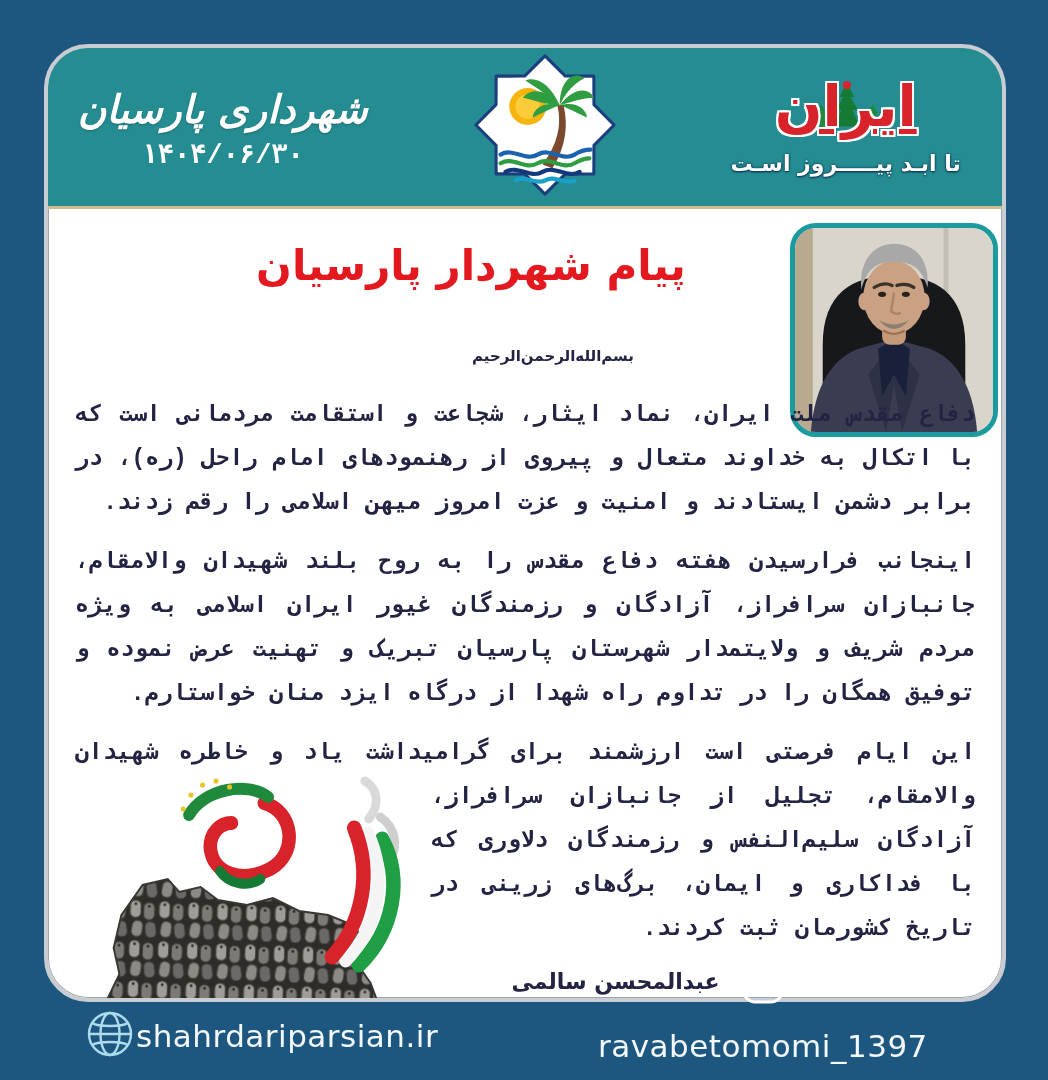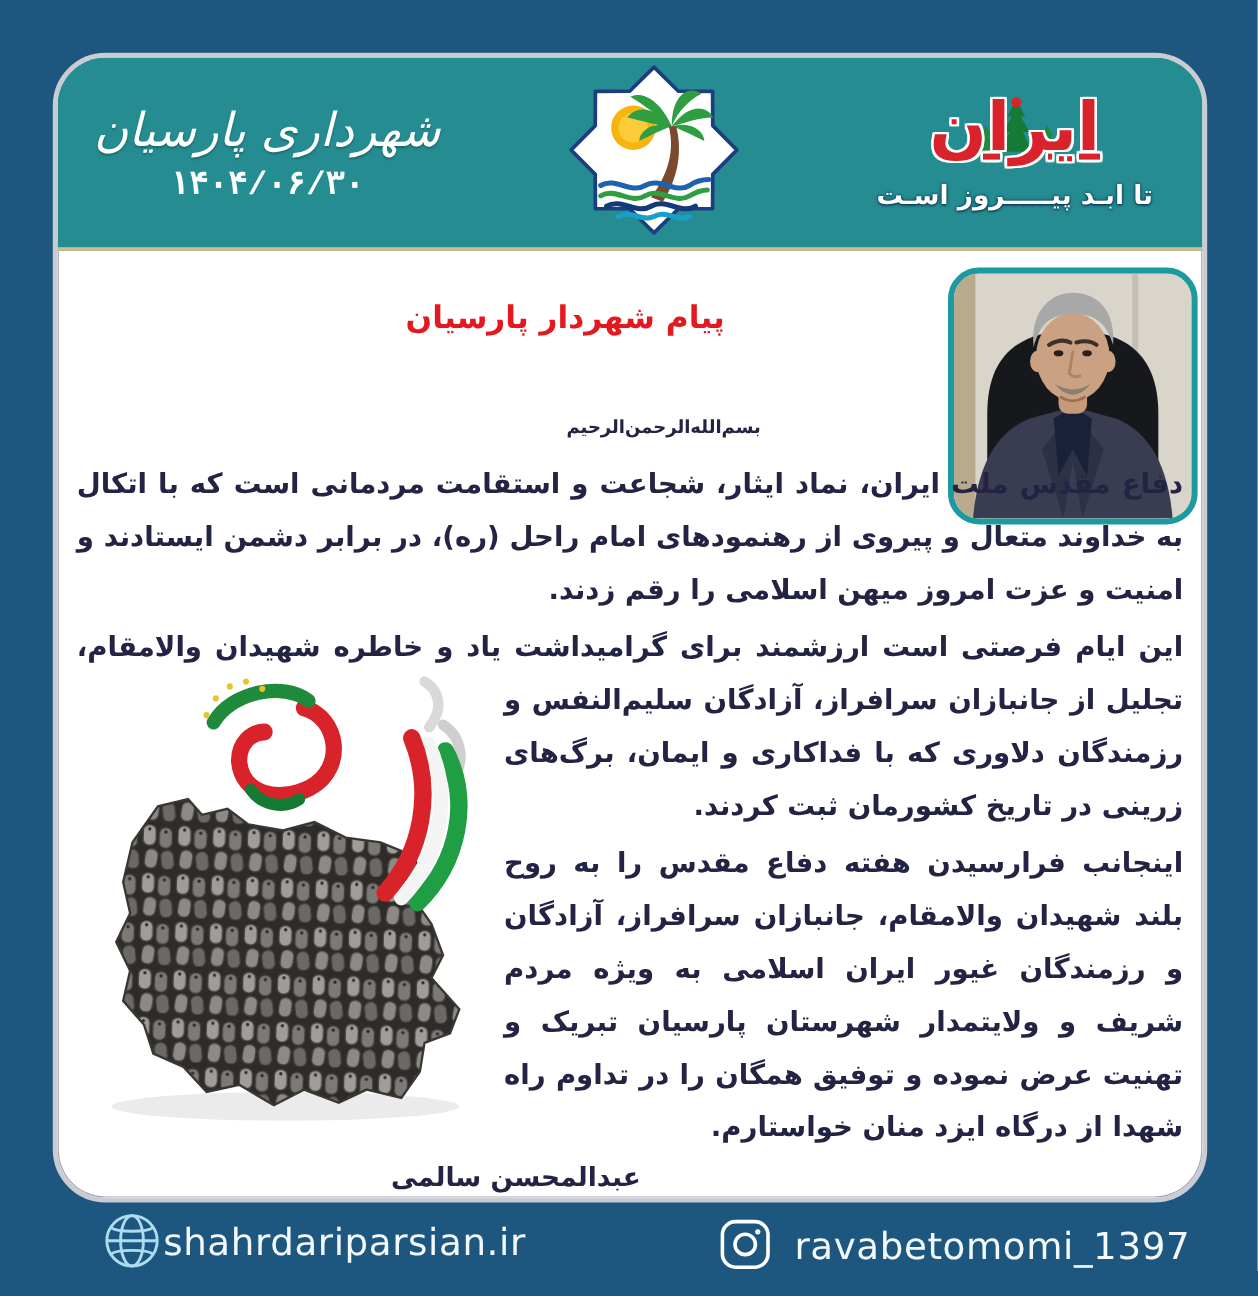--- a/index.html
+++ b/index.html
@@ -14,56 +14,56 @@
     background:#ffffff;border:4px solid #c9ccd2;border-radius:44px;
     overflow:hidden;box-shadow:0 0 0 1px #9fa6ad inset;
   }
   
   .header{
     height:158px;background:#258d92;border-bottom:3px solid #cdbd8e;
     display:flex;align-items:center;justify-content:space-between;
     padding:0 10px 0 0;
   }
   .h-left{width:37%;text-align:center;color:#ffffff;direction:rtl;}
-  .muni-name{font-size:39px;font-style:italic;font-weight:normal;line-height:52px;
+  .muni-name{font-size:39px;font-style:italic;font-weight:bold;line-height:52px;
     text-shadow:0 1px 2px rgba(0,0,0,.25);}
   .muni-date{font-size:27px;font-weight:bold;letter-spacing:2px;margin-top:2px;font-family:Liberation Mono, monospace;}
   .h-center{width:170px;display:flex;justify-content:center;}
   .h-right{width:31%;text-align:center;position:relative;padding-left:6px;}
   .iran-word{
     font-size:56px;font-weight:bold;color:#d8232a;line-height:58px;margin-top:-68px;
     text-shadow:-2px 0 0 #fff,2px 0 0 #fff,0 -2px 0 #fff,0 2px 0 #fff,
                 -2px -2px 0 #fff,2px 2px 0 #fff,-2px 2px 0 #fff,2px -2px 0 #fff;
     text-decoration:underline;
   }
   .iran-sub{
     font-size:22px;font-weight:bold;color:#ffffff;letter-spacing:1px;margin-top:15px;
     text-shadow:0 0 3px #0d3050,0 1px 2px #0d3050;direction:rtl;
   }
   
   .bodytext{
     position:relative;direction:rtl;text-align:justify;
     padding:32px 12px 0 12px;color:#232343;font-weight:bold;
     font-size:23px;line-height:44px;
   }
-  .title{color:#e3191f;font-size:26px;line-height:49px;font-weight:bold;
+  .title{color:#e3191f;font-size:42px;line-height:49px;font-weight:bold;
     text-align:center;margin:0 178px 0 70px;}
   .bism{text-align:center;margin:44px 0 0 0;margin-left:56px;font-size:15px;}
-  .para{margin:4px;}
+  .para{margin:15px;font-family:Liberation Mono, monospace;}
   .map-wrap{float:left;width:340px;height:372px;margin:0 16px 0 0;}
   .sig{text-align:center;margin:2px 190px 0 0;font-size:22px;line-height:31px;}
   
   .photo{
     position:absolute;top:175px;right:4px;width:198px;height:204px;
     border:5px solid #1b9aa0;border-radius:26px;overflow:hidden;background:#d9d5cb;
   }
   .photo svg{display:block;}
   
   .f-site{position:absolute;left:84px;bottom:16px;display:flex;align-items:center;}
-  .f-insta{position:absolute;left:598px;bottom:16px;display:flex;align-items:center;gap:18px;}
+  .f-insta{position:absolute;left:598px;bottom:16px;display:flex;align-items:center;gap:18px;flex-direction:column;}
   .f-text{color:#f2f8fb;font-size:31px;letter-spacing:.5px;}
 </style>
 </head>
 <body>
 
 <div class="panel">
 
   <div class="header">
     <div class="h-left">
       <div class="muni-name">شهرداری پارسیان</div>
@@ -139,20 +139,22 @@
 
   <div class="bodytext">
     <div class="title">
       <div>پیام شهردار پارسیان</div>
     </div>
 
     <div class="bism">بسم‌الله‌الرحمن‌الرحیم</div>
 
     <p class="para">دفاع مقدس ملت ایران، نماد ایثار، شجاعت و استقامت مردمانی است که با اتکال به خداوند متعال و پیروی از رهنمودهای امام راحل (ره)، در برابر دشمن ایستادند و امنیت و عزت امروز میهن اسلامی را رقم زدند.</p>
 
+    <p class="para">اینجانب فرارسیدن هفته دفاع مقدس را به روح بلند شهیدان والامقام، جانبازان سرافراز، آزادگان و رزمندگان غیور ایران اسلامی به ویژه مردم شریف و ولایتمدار شهرستان پارسیان تبریک و تهنیت عرض نموده و توفیق همگان را در تداوم راه شهدا از درگاه ایزد منان خواستارم.</p>
+
     <p class="para"><span>این ایام فرصتی است ارزشمند برای گرامیداشت یاد و خاطره شهیدان والامقام، تجلیل از جانبازان </span><span class="map-wrap"><svg width="340" height="372" viewBox="0 0 352 372" preserveAspectRatio="none">
         <defs>
           <pattern id="tags" width="30" height="40" patternUnits="userSpaceOnUse" patternTransform="rotate(2)">
             <rect width="30" height="40" fill="#2e2c29"></rect>
             <rect x="2" y="3" width="11" height="17" rx="5" fill="#a09d99" stroke="#4a4844" stroke-width="1"></rect>
             <circle cx="7.5" cy="6.5" r="1.4" fill="#2e2c29"></circle>
             <rect x="16" y="5" width="11" height="17" rx="5" fill="#7d7a76" stroke="#45433f" stroke-width="1"></rect>
             <circle cx="21.5" cy="8.5" r="1.4" fill="#2e2c29"></circle>
             <rect x="4" y="23" width="11" height="16" rx="5" fill="#8d8a86" stroke="#45433f" stroke-width="1" transform="rotate(8 9 31)"></rect>
             <rect x="18" y="24" width="11" height="16" rx="5" fill="#6b6965" stroke="#3e3c38" stroke-width="1" transform="rotate(-7 23 32)"></rect>
@@ -184,22 +186,20 @@
         </g>
         <g fill="#e8c32a">
           <circle cx="120" cy="20" r="2.6"></circle>
               <circle cx="132" cy="10" r="2.6"></circle>
           <circle cx="146" cy="6" r="2.6"></circle>
               <circle cx="160" cy="12" r="2.6"></circle>
           <circle cx="112" cy="34" r="2.6"></circle>
         </g>
       </svg></span><span>سرافراز، آزادگان سلیم‌النفس و رزمندگان دلاوری که با فداکاری و ایمان، برگ‌های زرینی در تاریخ کشورمان ثبت کردند.</span></p>
 
-    <p class="para">اینجانب فرارسیدن هفته دفاع مقدس را به روح بلند شهیدان والامقام، جانبازان سرافراز، آزادگان و رزمندگان غیور ایران اسلامی به ویژه مردم شریف و ولایتمدار شهرستان پارسیان تبریک و تهنیت عرض نموده و توفیق همگان را در تداوم راه شهدا از درگاه ایزد منان خواستارم.</p>
-
     <div class="sig">
       <div>عبدالمحسن سالمی</div>
 
     </div>
   </div>
 </div>
 
 <div class="f-site">
   <span>
     <svg width="52" height="52" viewBox="0 0 52 52" fill="none" stroke="#aedcee" stroke-width="2.4">

